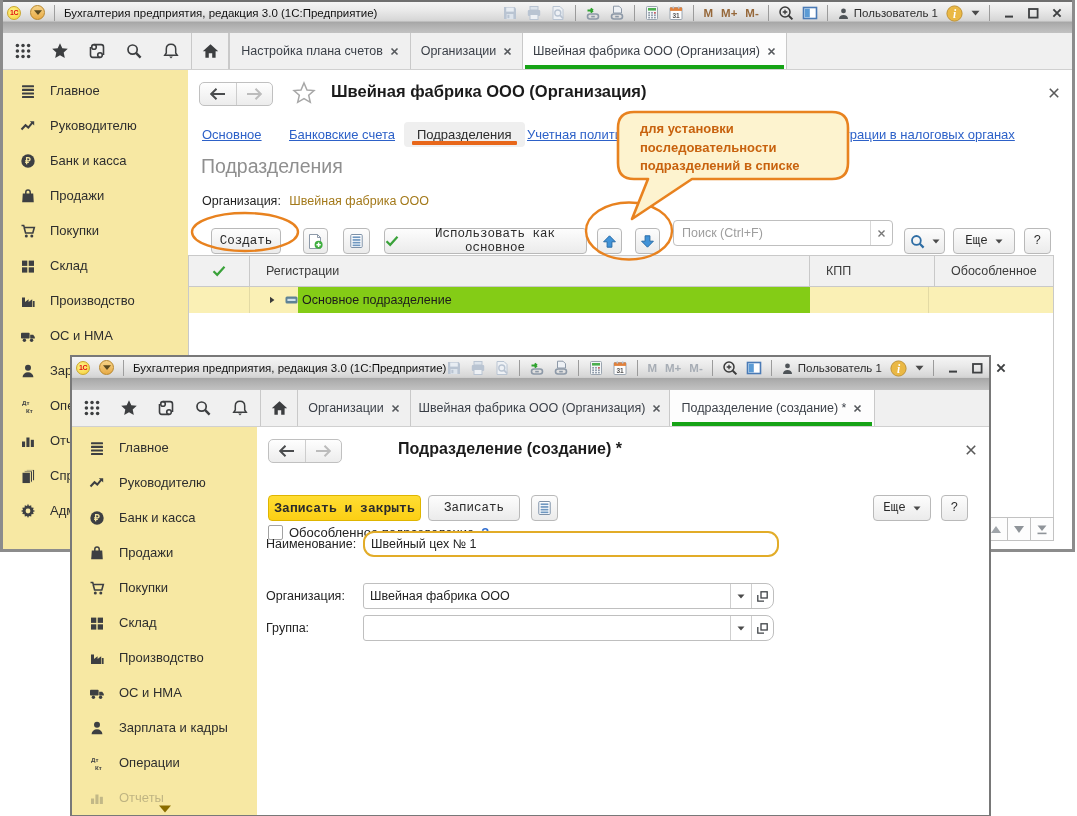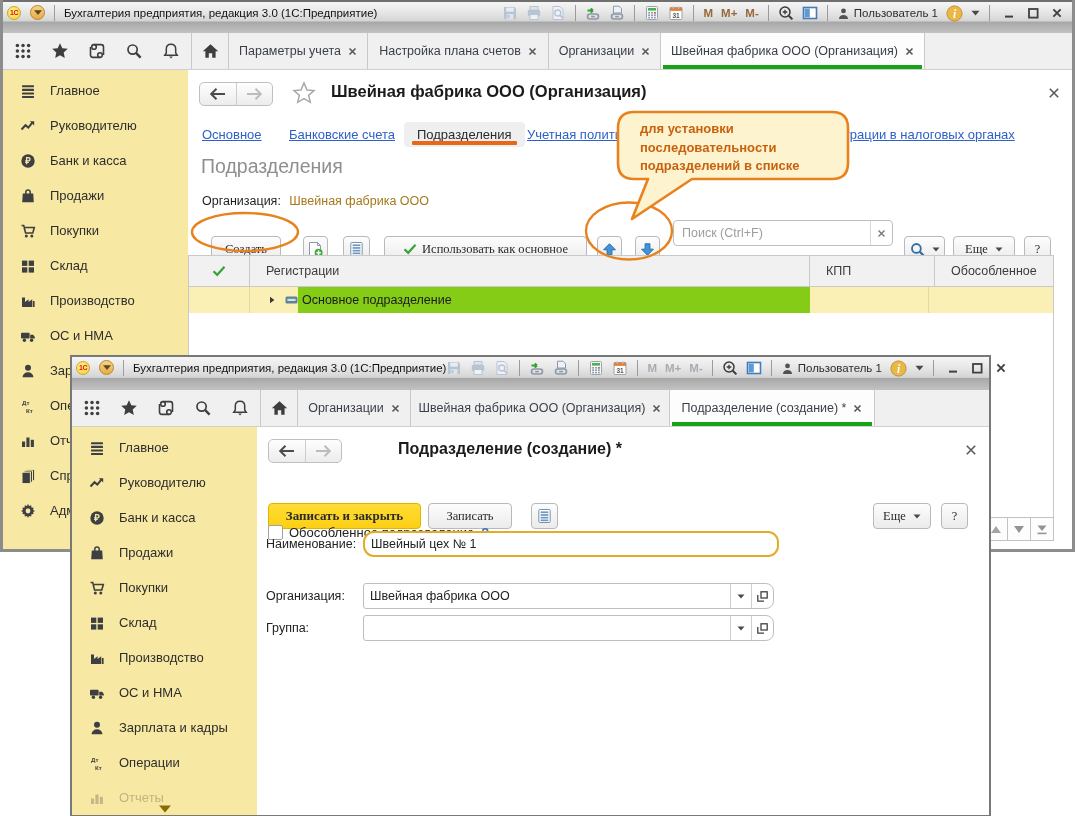--- a/index.html
+++ b/index.html
@@ -66,22 +66,22 @@
 
 .navrow { position:absolute; left:0; top:55px; right:0; height:24px; }
 .nav-link { position:absolute; top:2px; font-size:13px; color:#2d61c8; text-decoration:underline; white-space:nowrap; cursor:pointer; }
 .nav-pill { position:absolute; top:-3px; height:25px; padding:0 13px; background:#efefef; border-radius:4px; display:flex; align-items:center; font-size:13px; color:#2b2b2b; white-space:nowrap; }
 .nav-underline { position:absolute; left:224px; top:16px; width:105px; height:4px; background:#e8671a; border-radius:1px; }
 .heading { position:absolute; left:13px; top:85px; font-size:19.5px; color:#8f8f8f; }
 .orgline { position:absolute; left:14px; top:124px; font-size:12.5px; }
 .orglabel { color:#1e1e1e; }
 .orgvalue { color:#a3791a; margin-left:5px; }
 .btnrow { position:absolute; left:0; right:0; top:150px; height:26px; }
-.btn { position:absolute; top:16px; height:26px; border:1px solid #b9b9b9; border-radius:4px;
-  background:linear-gradient(#fdfdfd,#ebebeb); font-family:Liberation Serif, serif; font-size:12.5px; color:#2b2b2b;
+.btn { position:absolute; top:8px; height:26px; border:1px solid #b9b9b9; border-radius:4px;
+  background:linear-gradient(#fdfdfd,#ebebeb); font-family:Liberation Mono, monospace; font-size:12.5px; color:#2b2b2b;
   display:flex; align-items:center; justify-content:center; gap:6px; cursor:pointer; padding:0; }
 .btn .chk { margin-right:-1px; }
 .btn .ddc { margin-left:1px; }
 .btn.icb { padding:0; }
 .btn.primary { background:linear-gradient(#ffdd33,#fccf14); border-color:#dfb500; font-weight:bold; }
 .searchbox { position:absolute; top:0; height:26px; border:1px solid #bfbfbf; border-radius:4px; background:#fff; display:flex; }
 .searchinput { flex:1; border:none; outline:none; background:transparent; font-family:"Liberation Sans",sans-serif; font-size:12.5px; color:#333; padding:0 4px 0 8px; min-width:0; }
 .searchinput::placeholder { color:#9e9e9e; }
 .searchclear { width:22px; border-left:1px solid #d8d8d8; display:flex; align-items:center; justify-content:center; }
 
@@ -349,28 +349,20 @@
   </div>
   <span class="tr-sep"></span>
   <span class="tr-home">
         <span>
           <svg width="17" height="16" viewBox="0 0 17 16">
             <path fill="#3c3e40" d="M8.5 1.2 L16.2 8.2 H13.6 V14.8 H10.2 V10.2 H6.8 V14.8 H3.4 V8.2 H0.8 Z"></path>
           </svg>
         </span>
       </span>
   <span class="tr-sep"></span>
-  <div class="tab" style="width:138px">
-    <span class="tab-label">Параметры учета</span>
-    <span class="tab-x">
-          <svg width="9" height="9" viewBox="0 0 9 9">
-            <path d="M1.5 1.5 L7.5 7.5 M7.5 1.5 L1.5 7.5" stroke="#55585c" stroke-width="1.6"></path>
-          </svg>
-        </span>
-  </div>
   <span class="tr-sep"></span>
   <div class="tab" style="width:180px">
     <span class="tab-label">Настройка плана счетов</span>
     <span class="tab-x">
           <svg width="9" height="9" viewBox="0 0 9 9">
             <path d="M1.5 1.5 L7.5 7.5 M7.5 1.5 L1.5 7.5" stroke="#55585c" stroke-width="1.6"></path>
           </svg>
         </span>
   </div>
   <span class="tr-sep"></span>
@@ -1118,21 +1110,21 @@
     <span class="pg-close">
             <svg width="12" height="12" viewBox="0 0 12 12">
               <path d="M1.8 1.8 L10.2 10.2 M10.2 1.8 L1.8 10.2" stroke="#5a5a5a" stroke-width="1.6"></path>
             </svg>
           </span>
   </div>
   <div class="cmdrow">
     <button class="btn primary" style="left:11px;width:153px">
             <span>Записать и закрыть</span>
           </button>
-    <button class="btn" style="left:171px;width:84px">
+    <button class="btn" style="left:171px;width:92px">
             <span>Записать</span>
           </button>
     <button class="btn icb" style="left:274px;width:27px">
             <span>
               <svg width="15" height="16" viewBox="0 0 15 16">
                 <rect x="1.8" y="1.5" width="11.4" height="13" rx="1" fill="#fff" stroke="#7d91a8"></rect>
                 <g fill="#6f97c0">
                   <rect x="3.6" y="3.4" width="7.8" height="1.7"></rect>
                   <rect x="3.6" y="6.1" width="7.8" height="1.7"></rect>
                   <rect x="3.6" y="8.8" width="7.8" height="1.7"></rect>

